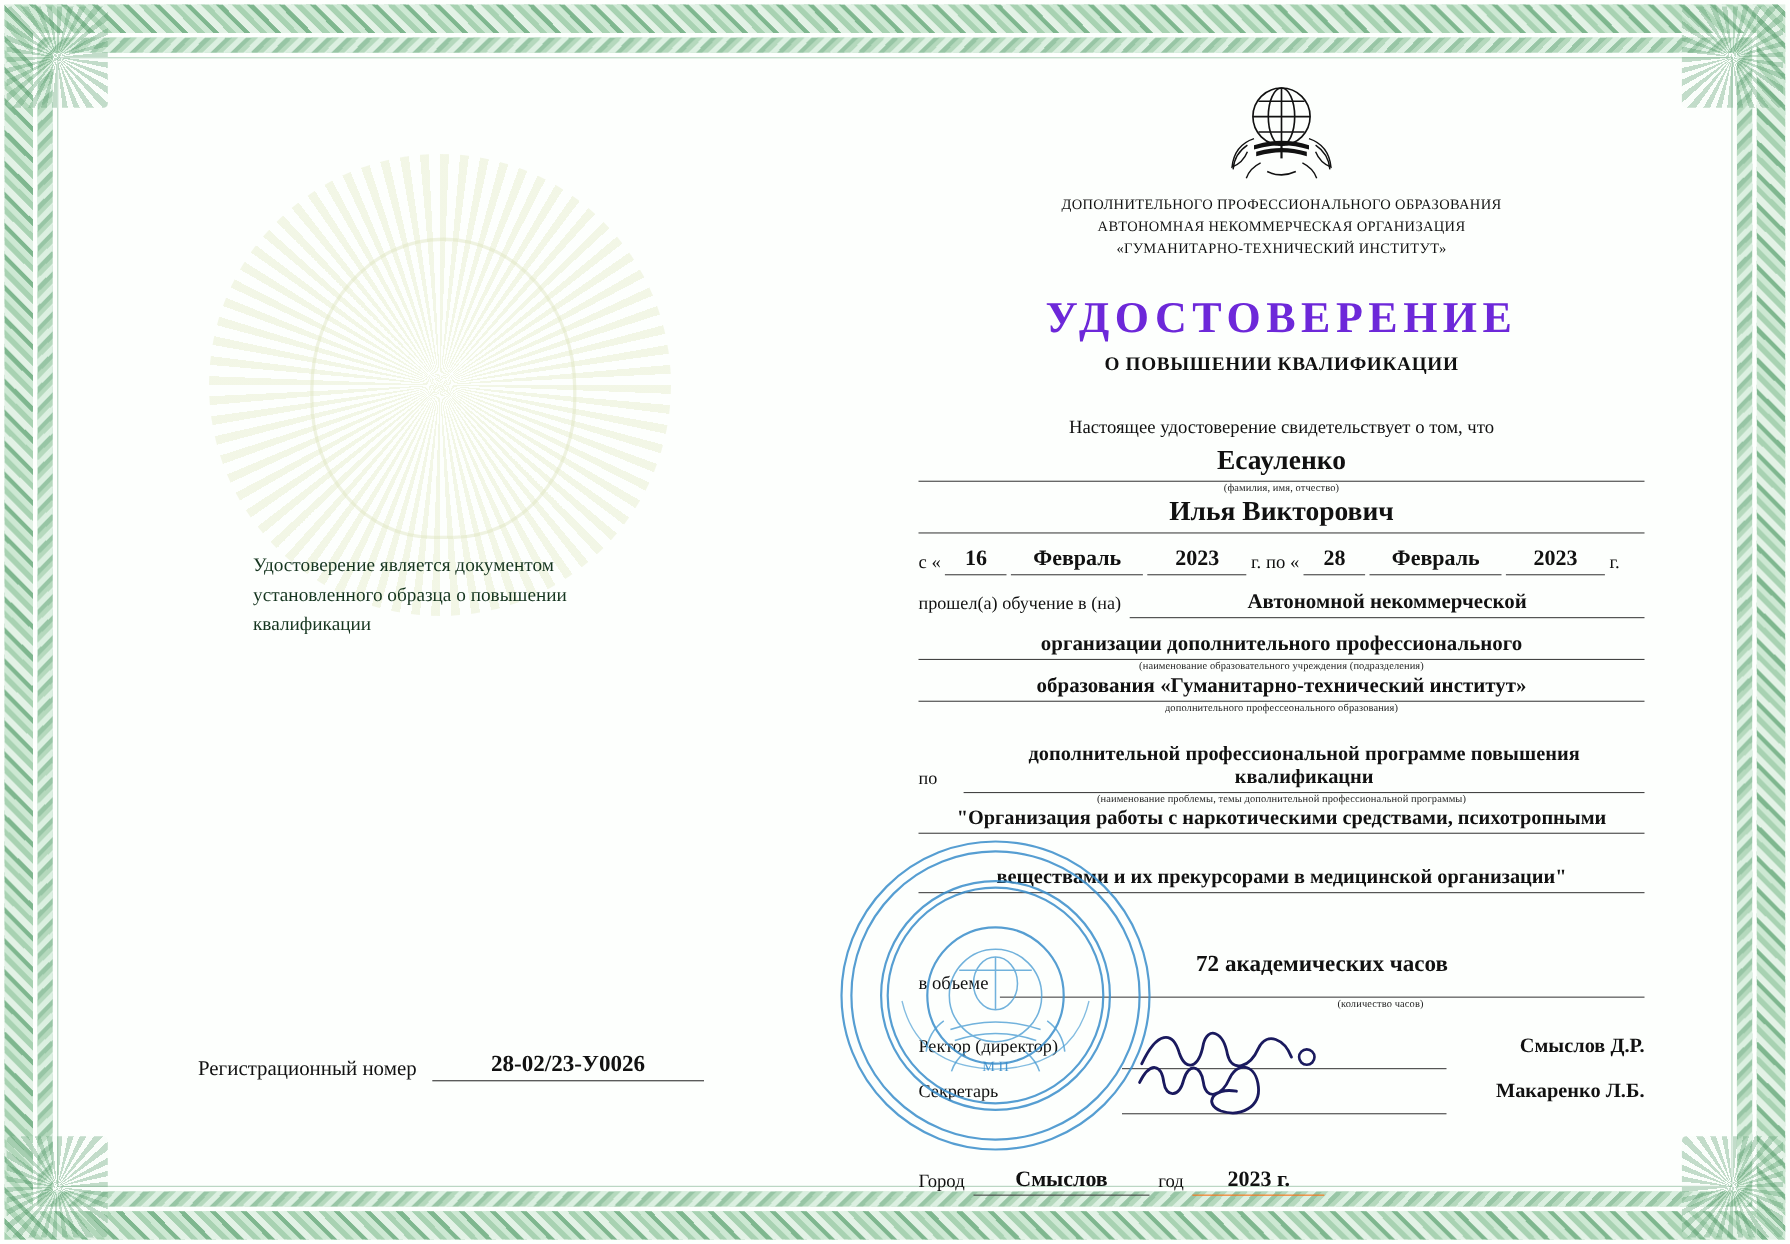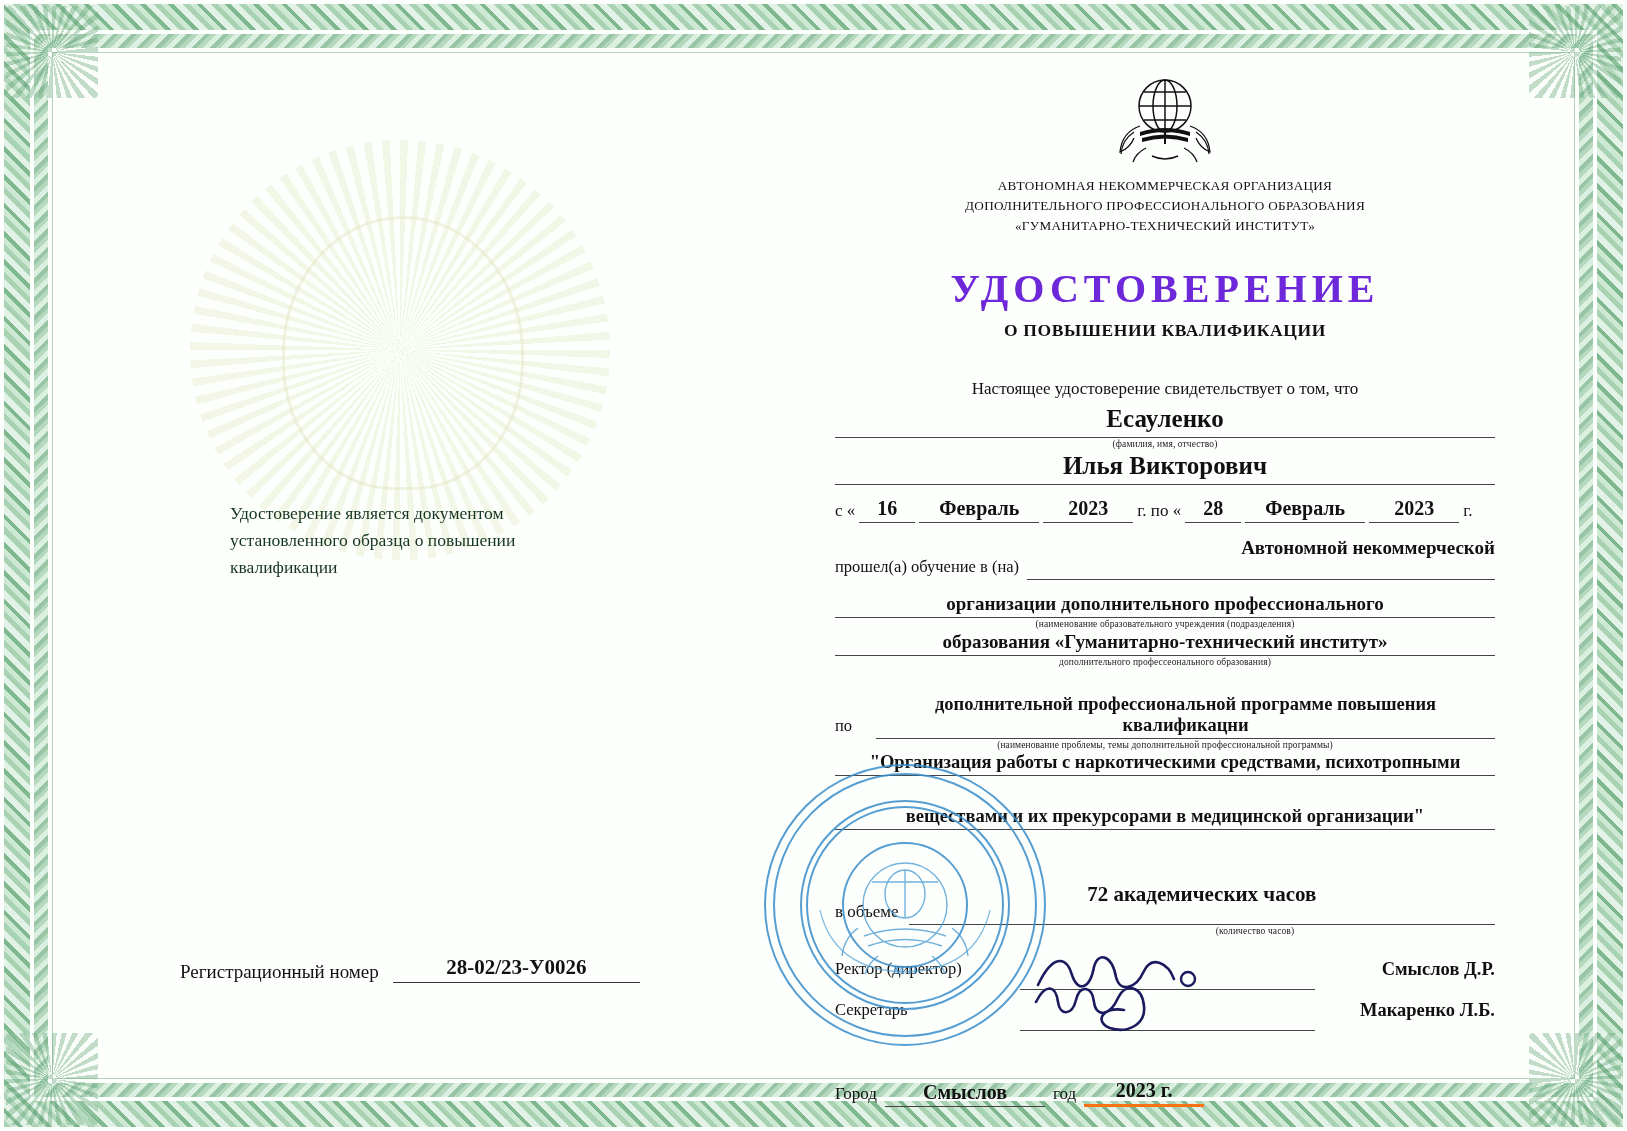--- a/index.html
+++ b/index.html
@@ -228,24 +228,24 @@
     gap: 8px;
   }
   .study-row .lbl {
     font-size: 16.5px;
     white-space: nowrap;
     padding-bottom: 3px;
   }
   .study-val {
     flex: 1;
     border-bottom: 1px solid #444;
-    text-align: right;
+    text-align: center;
     font-size: 19px;
     font-weight: bold;
-    padding-bottom: 20px;
+    padding-bottom: 2px;
   }
   .full-val {
     border-bottom: 1px solid #444;
     text-align: center;
     font-size: 19px;
     font-weight: bold;
     padding-bottom: 2px;
     margin-top: 13px;
   }
 
@@ -335,21 +335,21 @@
   .city-val {
     width: 160px;
     border-bottom: 1px solid #444;
     text-align: center;
     font-size: 20px;
     font-weight: bold;
     padding-bottom: 2px;
   }
   .year-val {
     width: 120px;
-    border-bottom: 3px solid #f97316;
+    border-bottom: 1px solid #f97316;
     text-align: center;
     font-size: 20px;
     font-weight: bold;
     padding-bottom: 2px;
   }
 
   
   .seal {
     position: absolute;
     left: 760px;
@@ -403,22 +403,22 @@
           <path d="M34 62 q-12 8 -13 22"></path>
           <path d="M96 62 q12 8 13 22"></path>
           <path d="M46 78 q-10 5 -13 14"></path>
           <path d="M84 78 q10 5 13 14"></path>
         </g>
         <path d="M52 86 q13 6 26 0" stroke="#111" stroke-width="1.5" fill="none"></path>
       </svg>
     </div>
 
     <div class="org-lines">
+      <div>ДОПОЛНИТЕЛЬНОГО ПРОФЕССИОНАЛЬНОГО ОБРАЗОВАНИЯ</div>
       <div>АВТОНОМНАЯ НЕКОММЕРЧЕСКАЯ ОРГАНИЗАЦИЯ</div>
-      <div>ДОПОЛНИТЕЛЬНОГО ПРОФЕССИОНАЛЬНОГО ОБРАЗОВАНИЯ</div>
       <div>«ГУМАНИТАРНО-ТЕХНИЧЕСКИЙ ИНСТИТУТ»</div>
     </div>
 
     <div class="title">УДОСТОВЕРЕНИЕ</div>
     <div class="subtitle">О ПОВЫШЕНИИ КВАЛИФИКАЦИИ</div>
 
     <div class="attest">Настоящее удостоверение свидетельствует о том, что</div>
 
     <div class="fio-block">
       <div class="name line">Есауленко</div>

